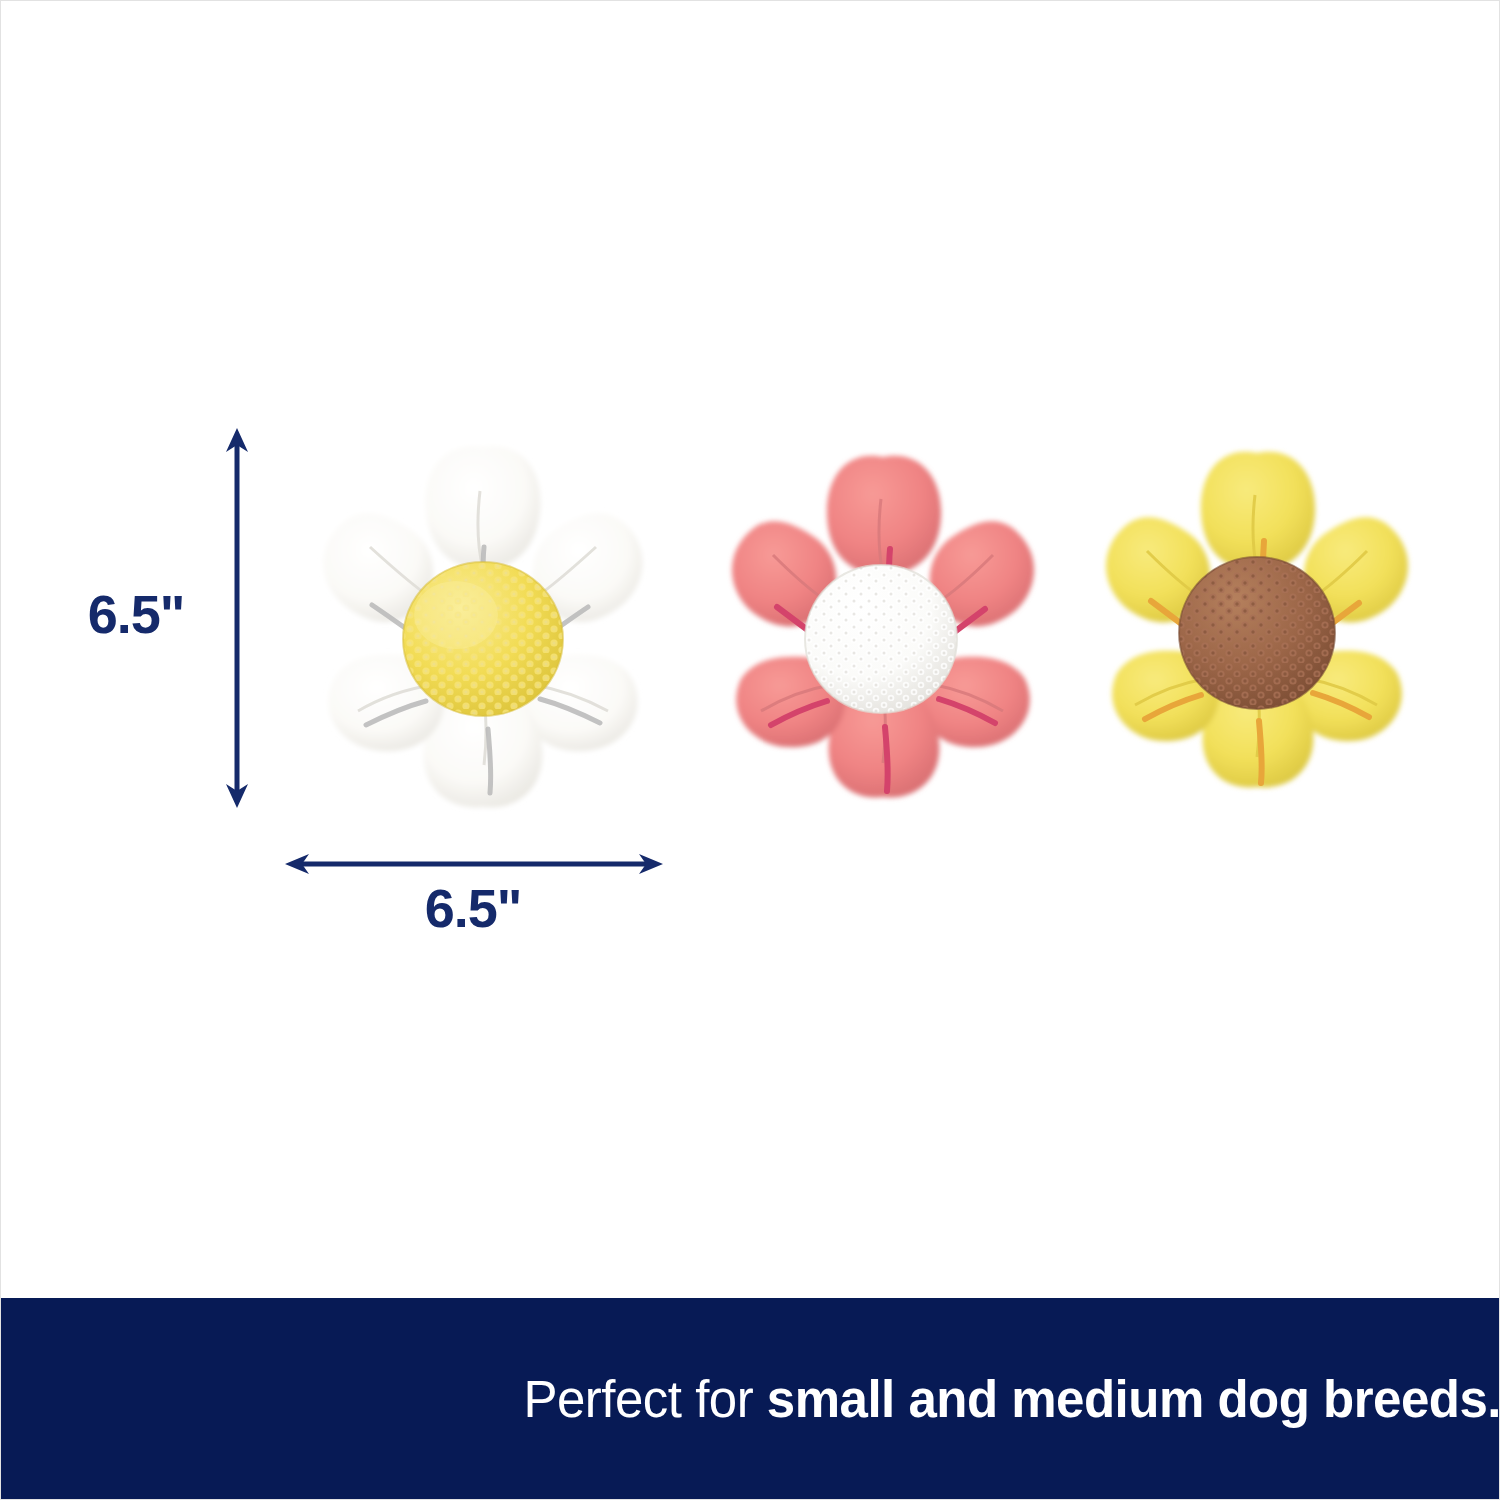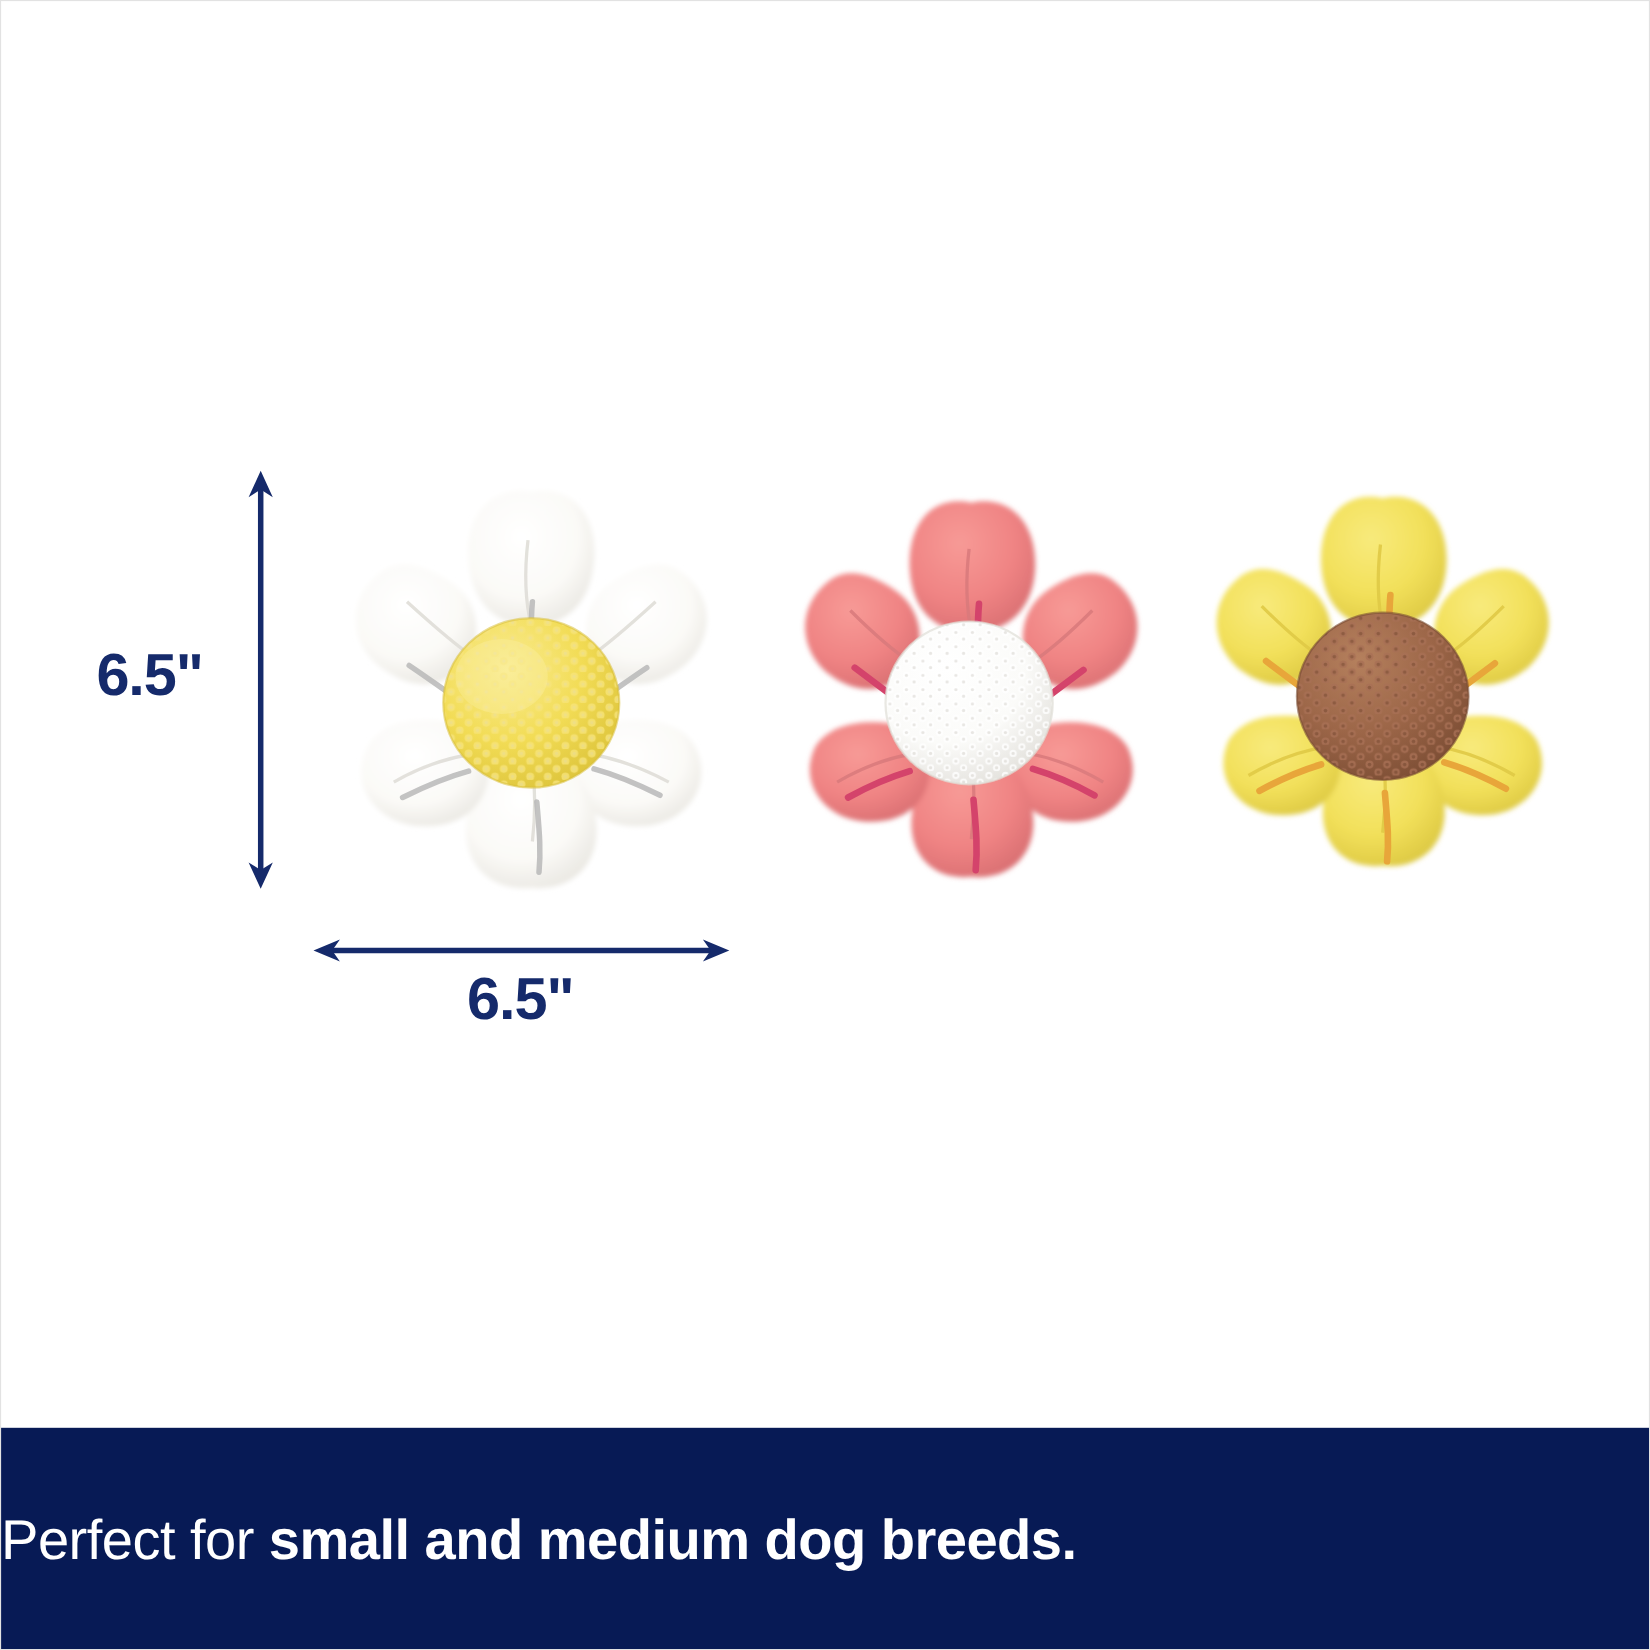--- a/index.html
+++ b/index.html
@@ -70,21 +70,21 @@
   
   .banner {
     position: absolute;
     left: 0;
     top: 1297px;
     width: 1500px;
     height: 203px;
     background: #071a55;
     display: flex;
     align-items: center;
-    justify-content: flex-start;
+    justify-content: flex-end;
   }
   .banner-text {
     color: #ffffff;
     font-size: 51px;
     letter-spacing: -0.5px;
     white-space: nowrap;
     font-weight: 400;
   }
   .banner-text .bold { font-weight: bold; }
 </style>

